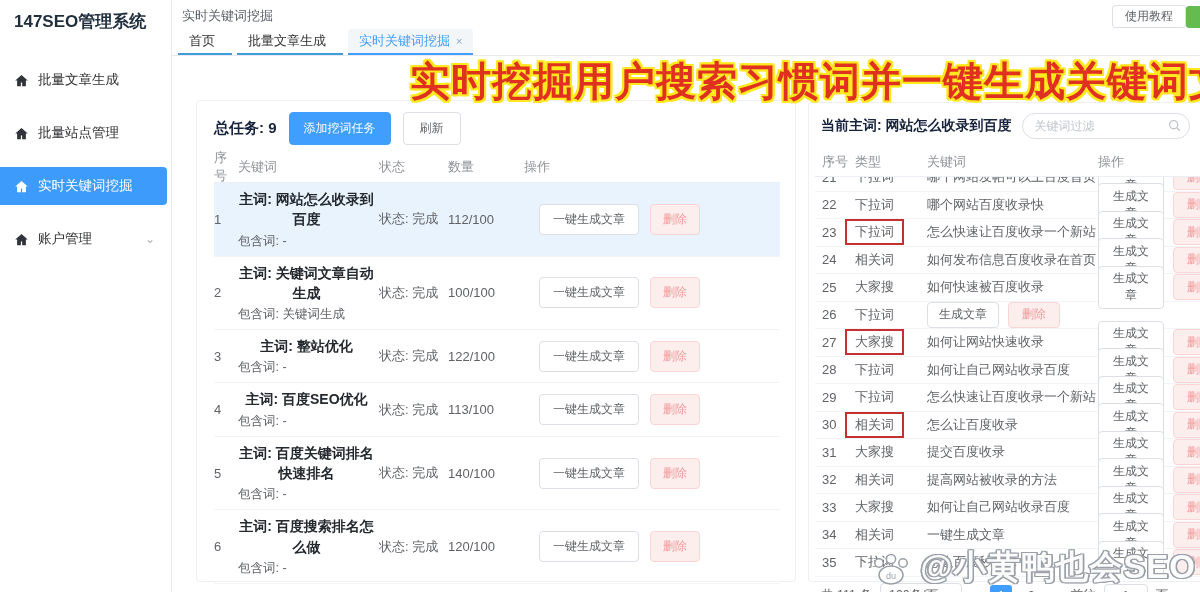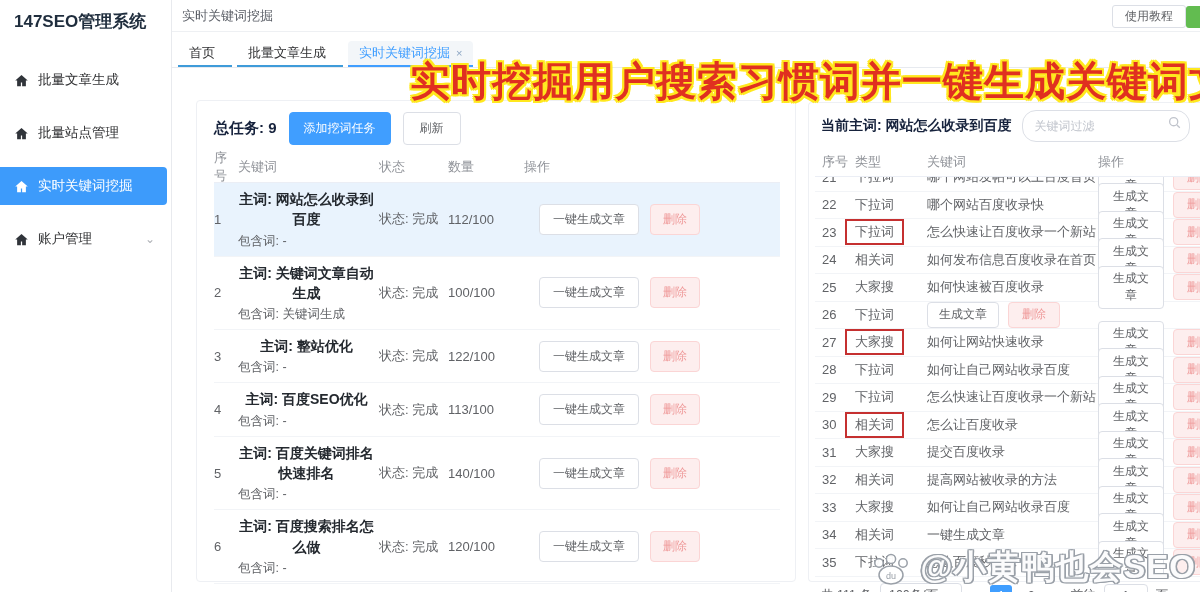--- a/index.html
+++ b/index.html
@@ -23,21 +23,21 @@
   
   .topbar { position:absolute; left:172px; top:0; right:0; height:32px; background:#fff;
     border-bottom:1px solid #eef0f3; display:flex; align-items:center; padding-left:10px; }
   .breadcrumb { font-size:13px; color:#5a5e66; }
   .help-btn { position:absolute; right:14px; top:5px; height:23px; padding:0 12px; font-size:12px;
     color:#606266; background:#fff; border:1px solid #dcdfe6; border-radius:3px; cursor:pointer; }
   .green-stub { position:absolute; right:-4px; top:6px; width:18px; height:22px; background:#62bc50;
     border-radius:3px; }
 
   
-  .tabstrip { position:absolute; left:172px; top:40px; right:0; height:28px; background:#fff;
+  .tabstrip { position:absolute; left:172px; top:28px; right:0; height:28px; background:#fff;
     border-bottom:1px solid #e7eaef; display:flex; align-items:flex-end; padding-left:6px; }
   .tab { display:inline-flex; align-items:center; gap:6px; height:26px; padding:0 11px;
     font-size:13px; color:#303133; border-bottom:2px solid #3f9bd9; margin-right:5px; cursor:pointer; }
   .tab.active { color:#409eff; background:#f3f6f9; border-radius:4px 4px 0 0; border-bottom-color:#409eff; }
   .tab .x { font-size:11px; color:#8da6c4; }
 
   
   .banner { position:absolute; left:410px; top:54px; z-index:9; font-size:40px; font-weight:900;
     letter-spacing:1px; color:#e03020; white-space:nowrap;
     text-shadow:-2px -2px 0 #ffe81e, 2px -2px 0 #ffe81e, -2px 2px 0 #ffe81e, 2px 2px 0 #ffe81e,
@@ -83,21 +83,21 @@
   .pg-num { min-width:22px; height:22px; border-radius:3px; font-size:12.5px; color:#606266;
     display:inline-flex; align-items:center; justify-content:center; background:none; border:none; cursor:pointer; }
   .pg-num.active { background:#409eff; color:#fff; }
   .pg-goto-input { width:44px; height:23px; border:1px solid #dcdfe6; border-radius:4px;
     text-align:center; font-size:12.5px; color:#606266; }
 
   
   .rp-head { display:flex; align-items:center; gap:10px; height:30px; padding-left:6px; }
   .rp-label { font-size:14px; font-weight:bold; color:#17233d; white-space:nowrap; }
   .rp-filter { position:relative; }
-  .rp-filter input { width:168px; height:32px; border:1px solid #dcdfe6; border-radius:14px;
+  .rp-filter input { width:168px; height:26px; border:1px solid #dcdfe6; border-radius:14px;
     padding:0 26px 0 12px; font-size:12px; color:#606266; }
   .rp-filter input::placeholder { color:#c0c4cc; }
   .rp-filter .mag { position:absolute; right:9px; top:6px; width:13px; height:13px; }
   .btn-toggle { background:#409eff; color:#fff; border:none; border-radius:4px; font-size:12.5px;
     padding:7px 13px; white-space:nowrap; cursor:pointer; }
 
   
   .rtable { margin-top:6px; width:396px; }
   .rth, .rrow { display:flex; align-items:center; font-size:13px; }
   .rth { height:30px; color:#909399; border-bottom:1px solid #ebeef5; background:#fff; position:relative; z-index:2; }

